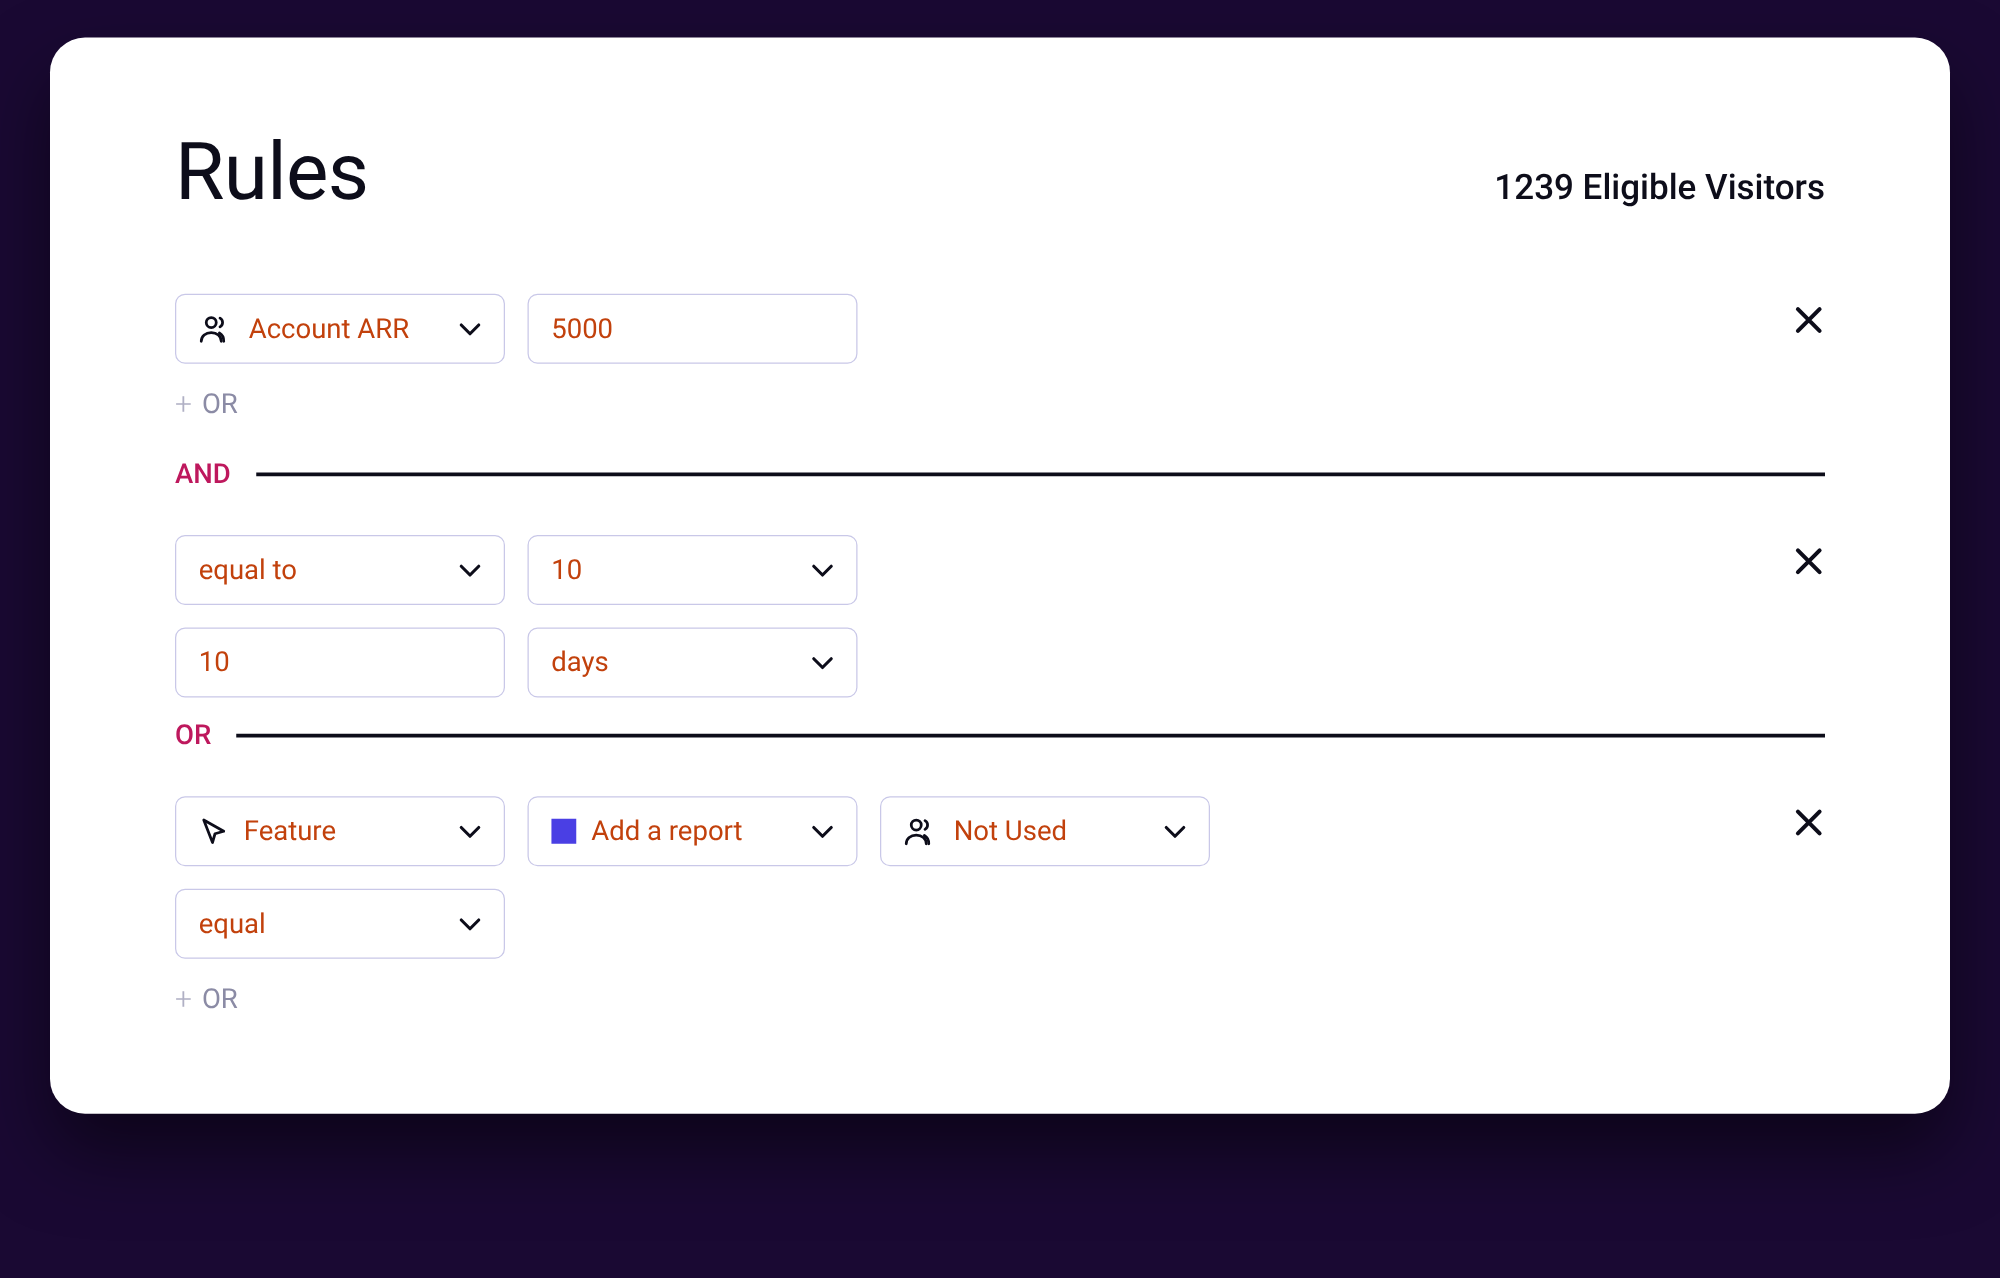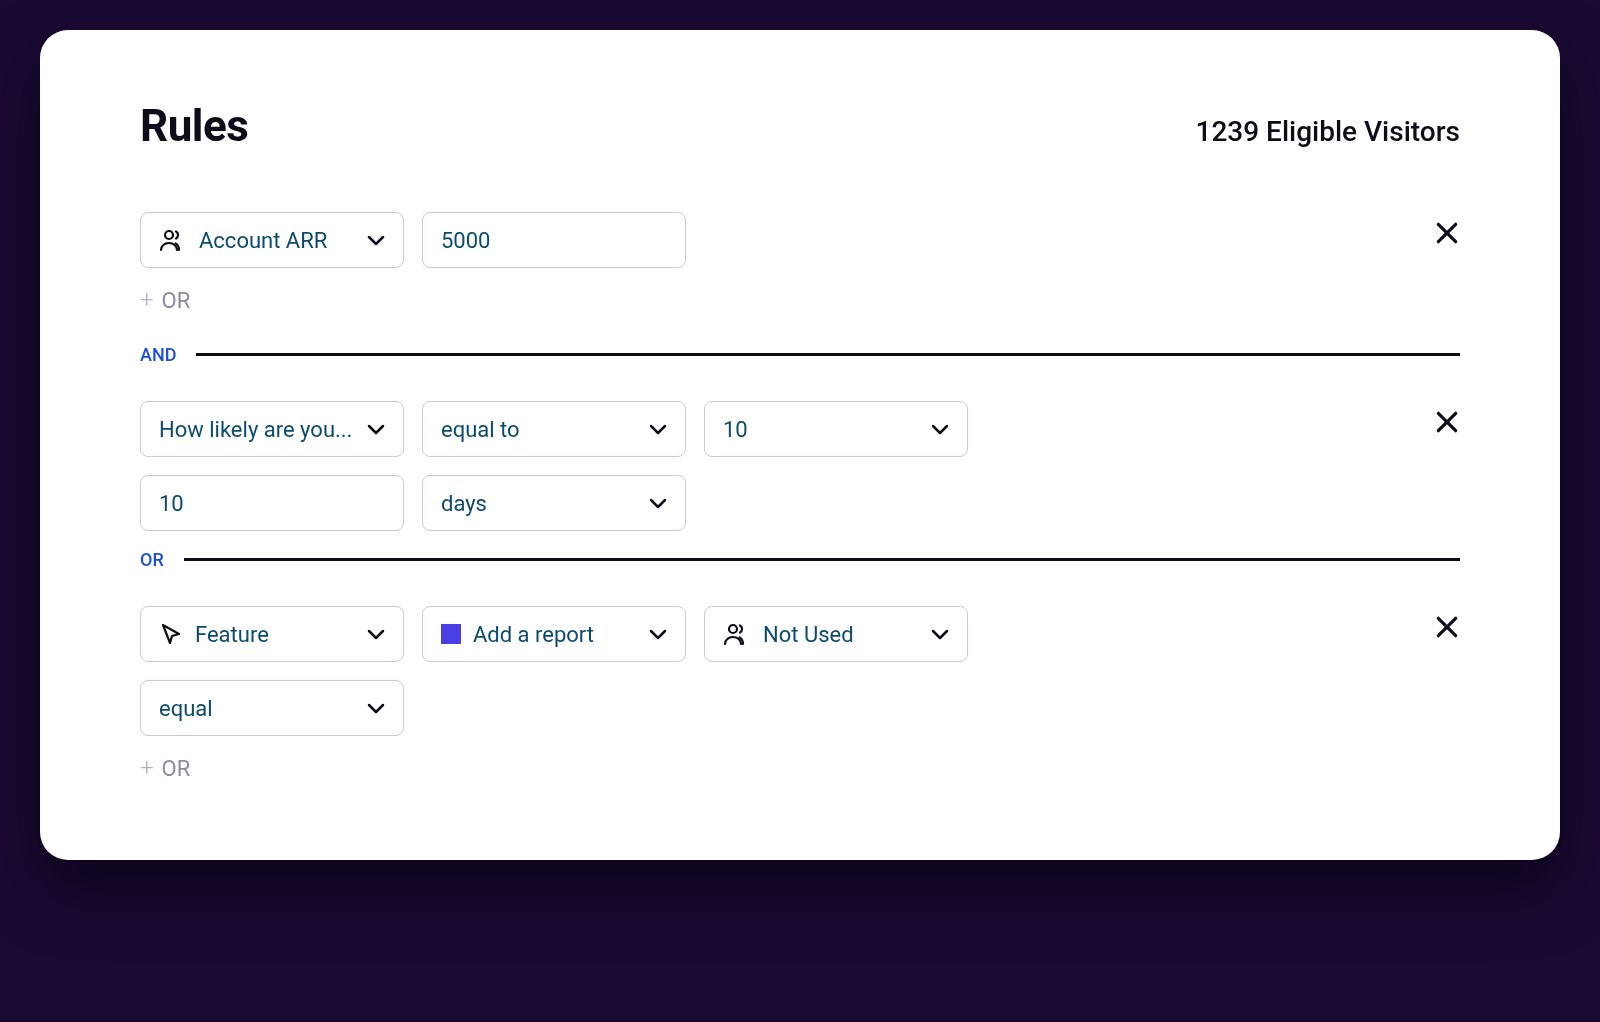--- a/index.html
+++ b/index.html
@@ -18,22 +18,22 @@
     min-height: 800px;
     position: relative;
   }
   .header-row {
     display: flex;
     justify-content: space-between;
     align-items: baseline;
     margin-bottom: 60px;
   }
   .title {
-    font-size: 44px;
-    font-weight: 700;
+    font-size: 64px;
+    font-weight: 400;
     color: #0d0d1a;
     letter-spacing: -0.5px;
   }
   .eligible {
     font-size: 28px;
     font-weight: 500;
     color: #0d0d1a;
     text-align: center;
   }
   .rule-row {
@@ -44,21 +44,21 @@
     position: relative;
   }
   .select, .input {
     border: 1.5px solid #c9c8e8;
     border-radius: 8px;
     height: 56px;
     display: flex;
     align-items: center;
     padding: 0 18px;
     font-size: 22px;
-    color: #0c4a6e;
+    color: #c2410c;
     background: #fff;
     gap: 12px;
     position: relative;
     cursor: pointer;
   }
   .select { justify-content: space-between; }
   .select .label-area { display: flex; align-items: center; gap: 12px; overflow: hidden; white-space: nowrap; text-overflow: ellipsis; }
   .input { cursor: text; }
   .chev {
     flex-shrink: 0;
@@ -88,22 +88,22 @@
     cursor: pointer;
   }
   .or-add .plus { font-size: 24px; font-weight: 300; color: #b0b0c4;}
   .separator {
     display: flex;
     align-items: center;
     gap: 20px;
     margin: 30px 0 36px 0;
   }
   .separator .sep-label {
-    font-size: 18px;
-    color: #1d4ed8;
+    font-size: 22px;
+    color: #be185d;
     font-weight: 500;
   }
   .separator .line {
     flex: 1;
     height: 3px;
     background: #0d0d1a;
   }
   
   .w-260 { width: 264px; }
 </style>
@@ -165,30 +165,20 @@
 
   <div class="rule-group">
     <div class="remove-btn">
       <svg viewBox="0 0 24 24">
           <path d="M4 4 L20 20 M20 4 L4 20" stroke="#0d0d1a" stroke-width="3" stroke-linecap="round" fill="none"></path>
         </svg>
     </div>
 
     <div class="rule-row">
 
-      <div class="select w-260">
-        <div class="label-area">
-            <span>How likely are you...</span>
-          </div>
-        <span class="chev">
-            <svg viewBox="0 0 18 12">
-              <path d="M2 3 L9 10 L16 3" fill="none" stroke="#0d0d1a" stroke-width="2.5" stroke-linecap="round" stroke-linejoin="round"></path>
-            </svg>
-          </span>
-      </div>
 
       <div class="select w-260">
         <div class="label-area">
             <span>equal to</span>
           </div>
         <span class="chev">
             <svg viewBox="0 0 18 12">
               <path d="M2 3 L9 10 L16 3" fill="none" stroke="#0d0d1a" stroke-width="2.5" stroke-linecap="round" stroke-linejoin="round"></path>
             </svg>
           </span>

